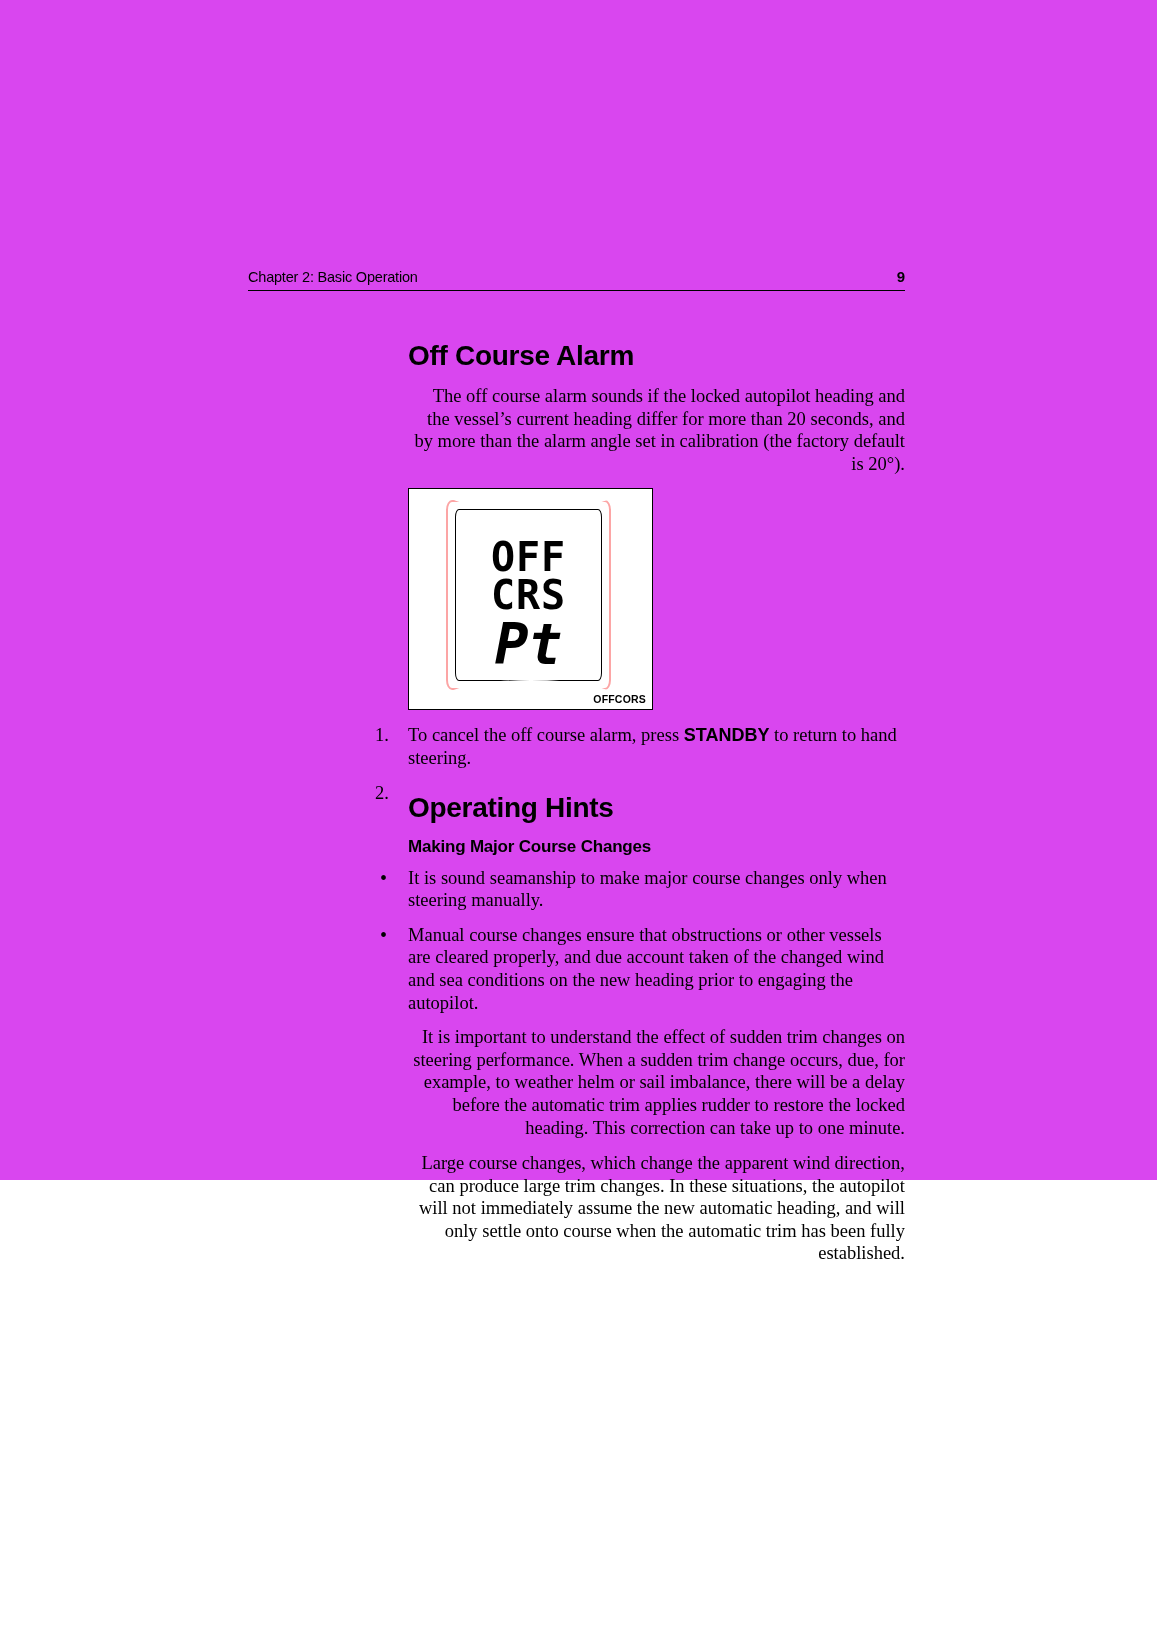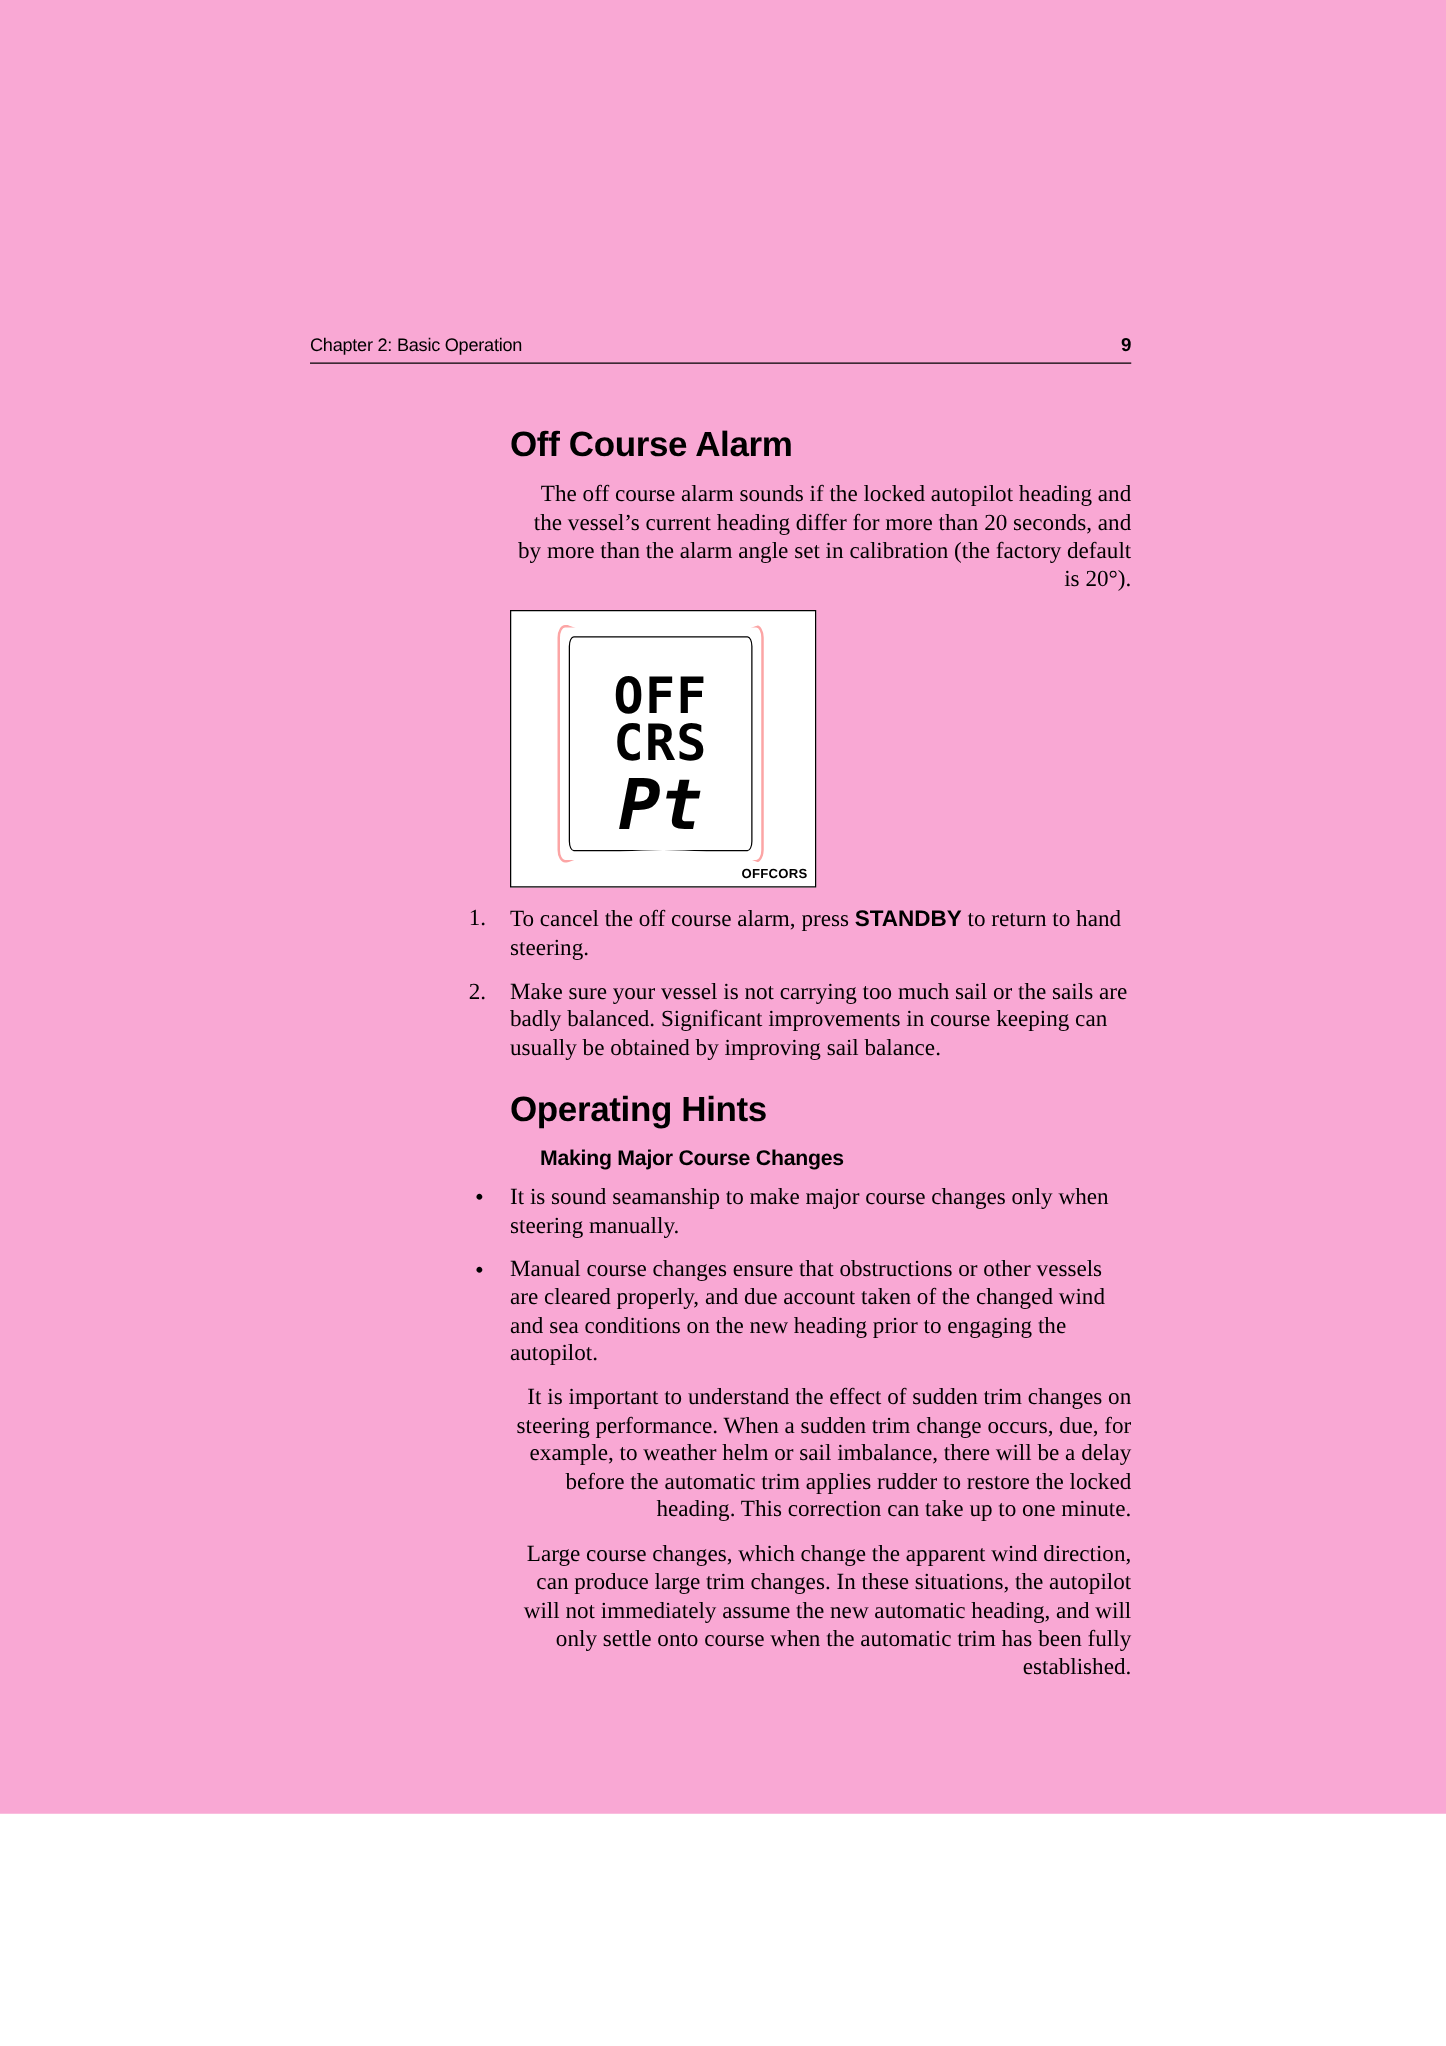--- a/index.html
+++ b/index.html
@@ -11,22 +11,22 @@
     width: 1157px;
     height: 1637px;
     position: relative;
     font-family: "Liberation Serif", serif;
     color: #000000;
   }
   .page {
     position: absolute;
     left: 0; top: 0;
     width: 1157px;
-    height: 1451px;
-    background: #f9a8d4;
+    height: 1180px;
+    background: #d946ef;
   }
   
   .header {
     position: absolute;
     left: 248px;
     top: 268px;
     width: 657px;
   }
   .header-row {
     display: flex;
@@ -212,27 +212,26 @@
       <div class="fig-caption">OFFCORS</div>
     </div>
 
     <ol class="num">
       <li>
         <span class="marker">1.</span>
         <span>To cancel the off course alarm, press </span><span class="strong-caps">STANDBY</span><span> to return to hand steering.</span>
       </li>
       <li>
         <span class="marker">2.</span>
-        <span>Make sure your vessel is not carrying too much sail or the sails are badly balanced. Significant improvements in course keeping can usually be obtained by improving sail balance.</span>
       </li>
     </ol>
 
     <h1 class="sec" style="margin-top:22px;">Operating Hints</h1>
 
-    <h2 class="sub" style="margin-top:4px;margin-left:24px;">Making Major Course Changes</h2>
+    <h2 class="sub" style="margin-top:4px;">Making Major Course Changes</h2>
 
     <ul class="bullets">
       <li>
         <span class="marker">•</span>
         <span>It is sound seamanship to make major course changes only when steering manually.</span>
       </li>
       <li>
         <span class="marker">•</span>
         <span>Manual course changes ensure that obstructions or other vessels are cleared properly, and due account taken of the changed wind and sea conditions on the new heading prior to engaging the autopilot.</span>
       </li>

